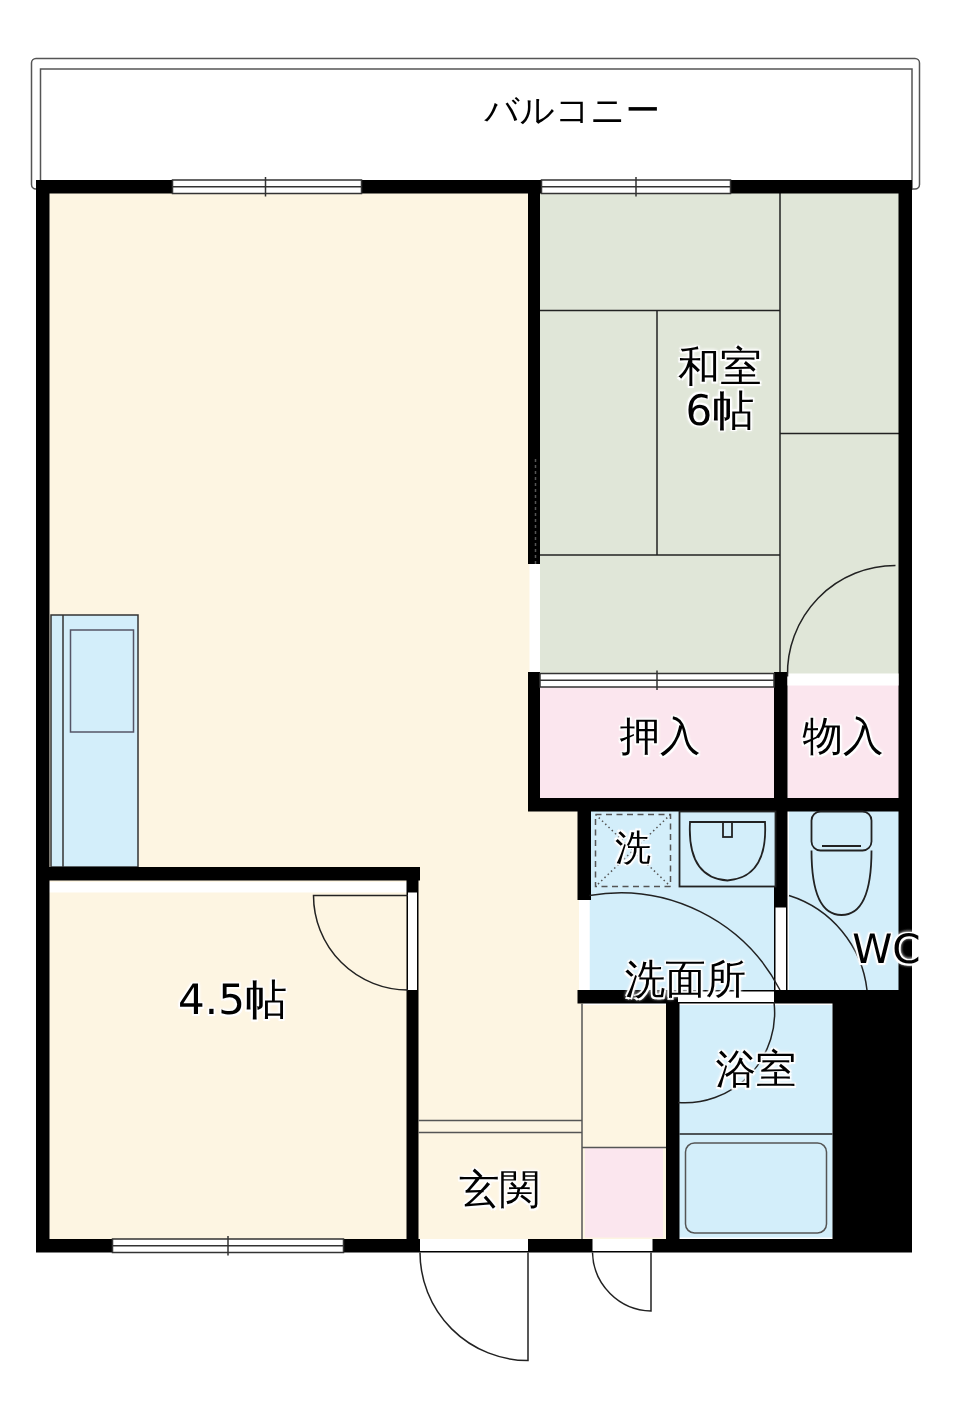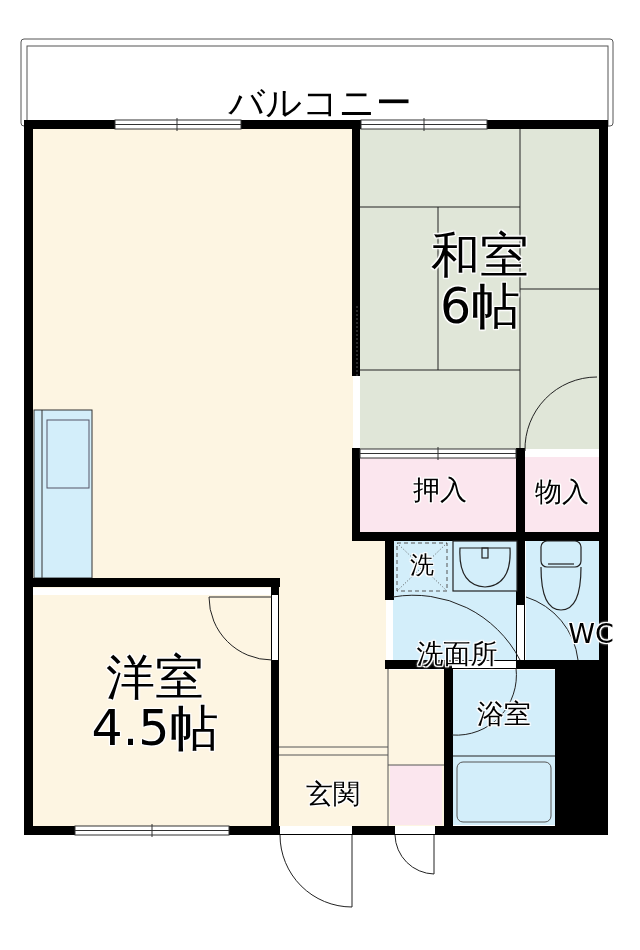--- a/index.html
+++ b/index.html
@@ -2,21 +2,21 @@
 <html><head>
 <meta charset="utf-8">
 <style>
   html, body { margin:0; padding:0; background:#ffffff; }
   body { width:640px; height:950px; position:relative; overflow:hidden;
          font-family:"DejaVu Sans", "Liberation Sans", sans-serif; }
   .plan { position:absolute; left:0; top:0; width:640px; height:950px; }
   .label { position:absolute; text-align:center; color:#000; font-weight:500;
            text-shadow: 0 0 3px #fff, 0 0 3px #fff, 0 0 3px #fff, 1px 1px 0 #fff, -1px -1px 0 #fff, 1px -1px 0 #fff, -1px 1px 0 #fff;
            line-height:1.05; pointer-events:none; }
-  .big { font-size:49px; }
+  .big { font-size:28px; }
   .mid { font-size:27px; }
   .sm  { font-size:24px; }
 </style>
 </head>
 <body>
 
 <div class="plan">
 <svg width="640" height="950" viewBox="0 0 640 950" xmlns="http://www.w3.org/2000/svg">
 
   <g>
@@ -130,34 +130,33 @@
 
   <g stroke="#555">
     <line x1="279" y1="747" x2="388" y2="747"></line>
     <line x1="279" y1="755" x2="388" y2="755"></line>
     <line x1="388" y1="669" x2="388" y2="826"></line>
     <line x1="388" y1="765" x2="444" y2="765"></line>
   </g>
 </svg>
 </div>
 
-<div class="label mid" style="left:200px; top:84px; width:240px; font-size:36px;">バルコニー</div>
+<div class="label mid" style="left:200px; top:62px; width:240px; font-size:23px;text-align:right;">バルコニー</div>
 
 <div class="label big" style="left:110px; top:296px; width:170px;">
 </div>
 
 <div class="label big" style="left:400px; top:230px; width:160px;">
   <div>和室</div>
   <div>6帖</div>
 </div>
 
 <div class="label big" style="left:70px; top:652px; width:170px;">
-  <div>洋室</div>
   <div>4.5帖</div>
 </div>
 
-<div class="label mid" style="left:390px; top:478px; width:100px;font-family:Liberation Mono, monospace;">押入</div>
+<div class="label mid" style="left:390px; top:478px; width:100px;">押入</div>
 <div class="label mid" style="left:522px; top:478px; width:80px;text-align:center;">物入</div>
 <div class="label sm" style="left:402px; top:553px; width:40px;">洗</div>
 <div class="label mid" style="left:396px; top:617px; width:122px;margin-top:23px;">洗面所</div>
 <div class="label mid" style="left:526px; top:620px; width:74px;padding-left:28px;">WC</div>
 <div class="label mid" style="left:458px; top:700px; width:92px;">浴室</div>
 <div class="label mid" style="left:285px; top:780px; width:96px;">玄関</div>
 
 </body></html>

